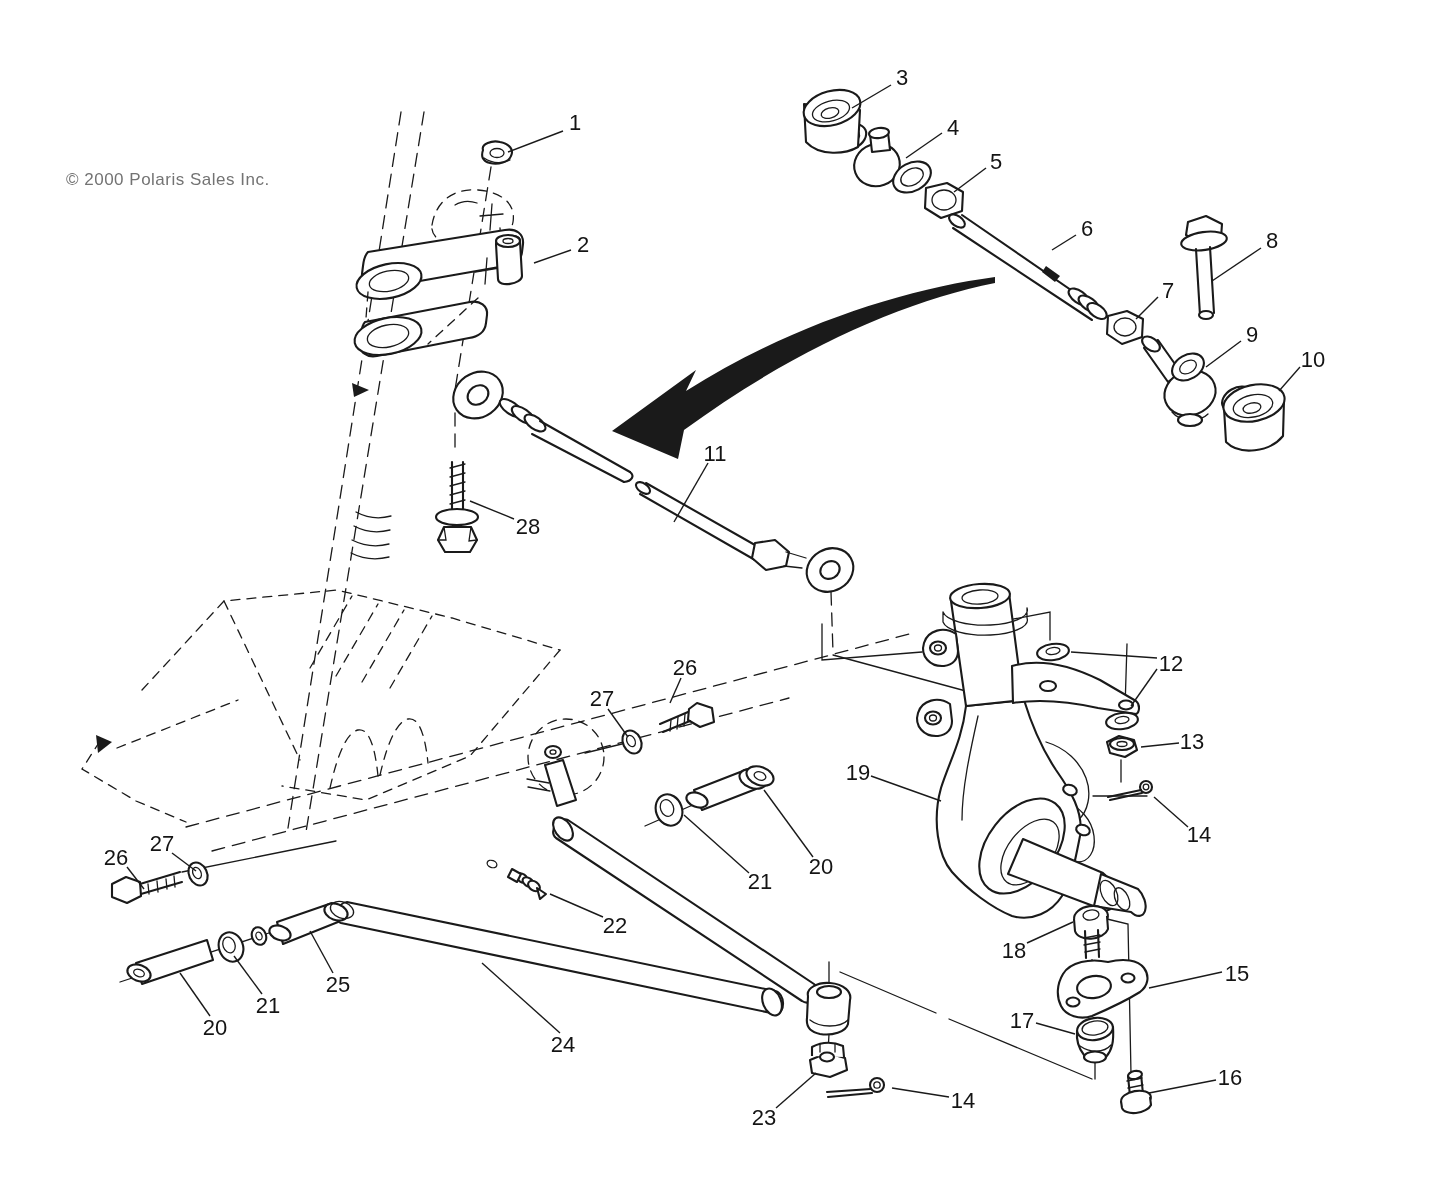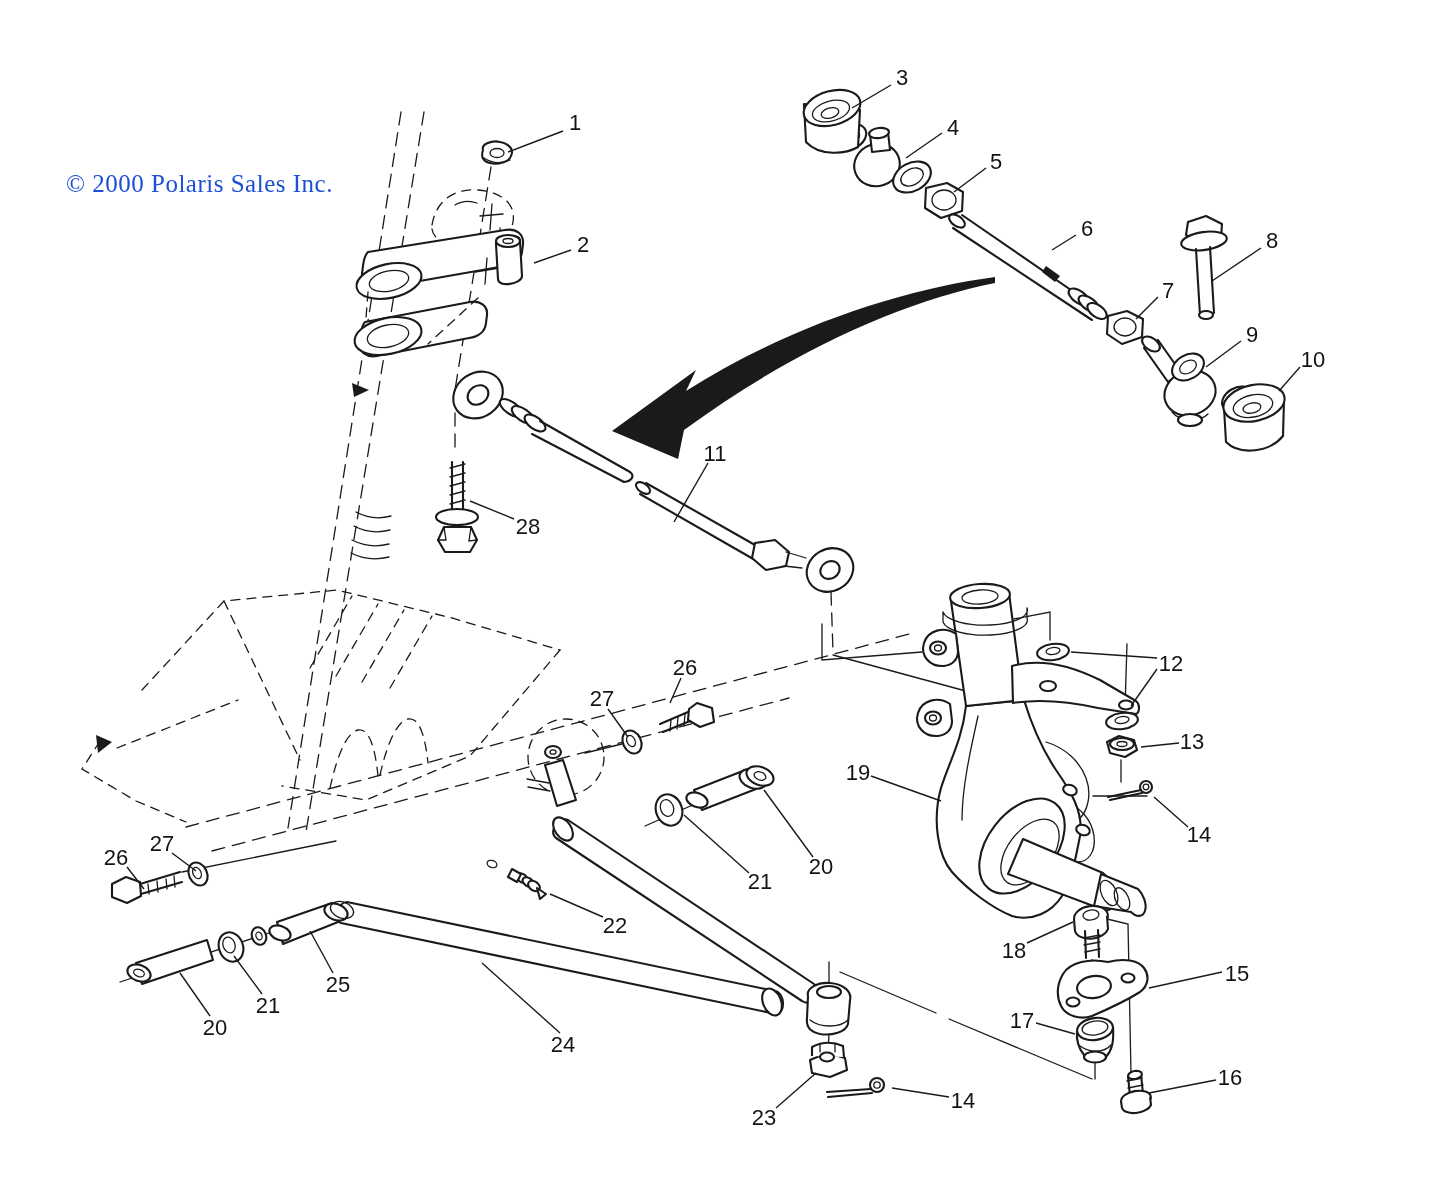--- a/index.html
+++ b/index.html
@@ -1,19 +1,19 @@
 <!DOCTYPE html>
 <html><head>
 <meta charset="utf-8">
 <style>
   html,body{margin:0;padding:0;background:#fff;}
   .stage{position:relative;width:1434px;height:1188px;background:#fff;overflow:hidden;
          font-family:"Liberation Sans", sans-serif;}
-  .copyright{position:absolute;left:66px;top:170px;font-size:25px;color:#1d4ed8;
-             letter-spacing:0.5px;font-family:Liberation Serif, serif;}
+  .copyright{position:absolute;left:66px;top:170px;font-size:17px;color:#737373;
+             letter-spacing:0.5px;font-family:Liberation Sans, sans-serif;}
   svg{position:absolute;left:0;top:0;}
   svg *{vector-effect:none;}
   .ln{stroke:#1a1a1a;fill:none;stroke-width:2.1;stroke-linecap:round;stroke-linejoin:round;}
   .th{stroke:#1a1a1a;fill:none;stroke-width:1.3;stroke-linecap:round;}
   .wh{stroke:#1a1a1a;fill:#ffffff;stroke-width:2.1;stroke-linejoin:round;}
   .dk{fill:#1a1a1a;stroke:none;}
   .dash{stroke-dasharray:13 8;}
   .dash2{stroke-dasharray:9 7;}
   .callout-text{font-family:"Liberation Sans",sans-serif;font-size:22px;fill:#141414;}
 </style>

